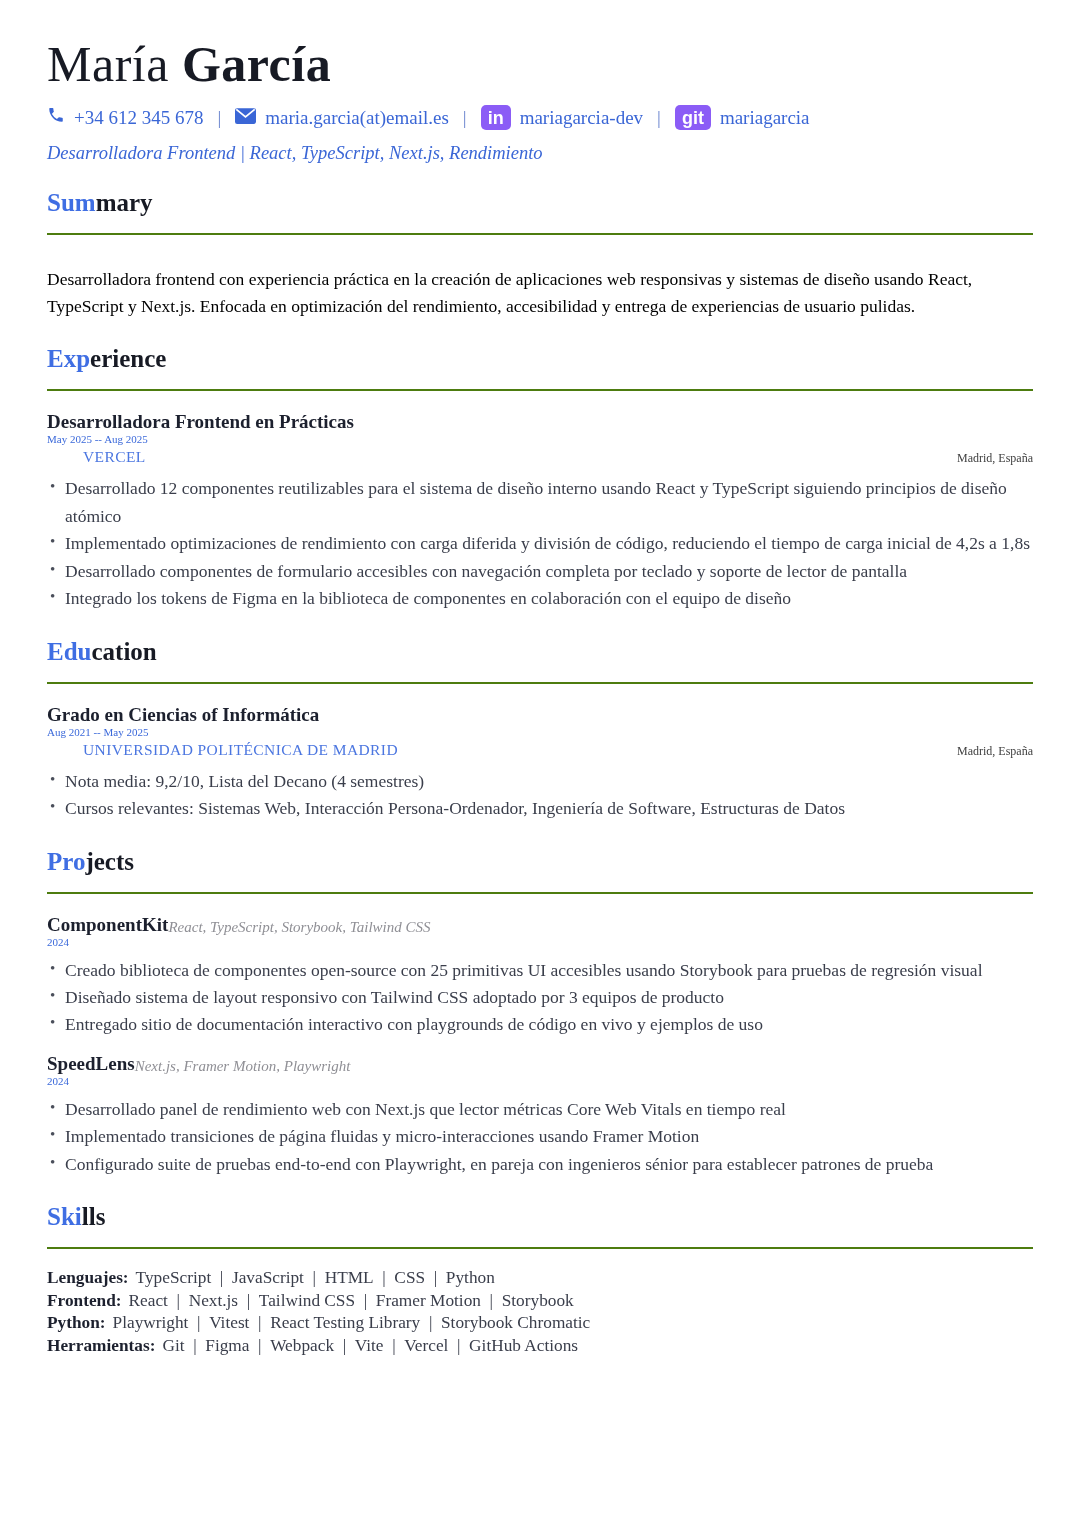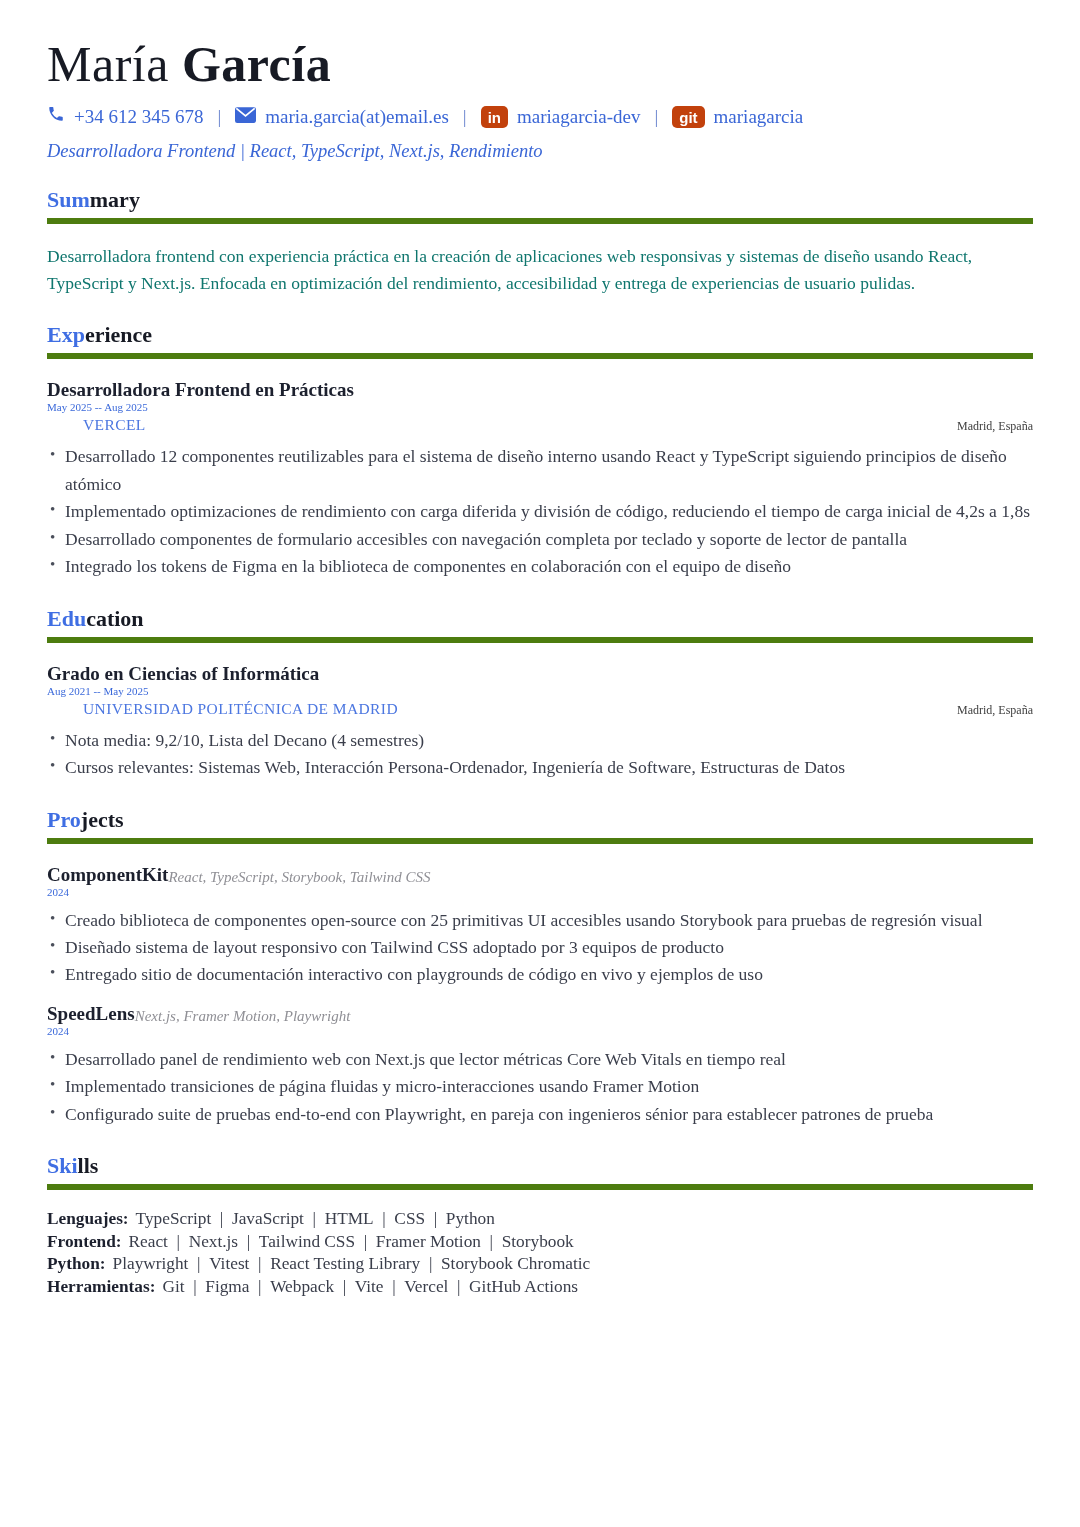--- a/index.html
+++ b/index.html
@@ -39,53 +39,53 @@
     gap: 9px;
     color: #3a66d6;
     cursor: pointer;
   }
   .contact-sep { color: #6c86cf; }
   .icon-svg { display: inline-block; flex: 0 0 auto; }
   .badge {
     display: inline-flex;
     align-items: center;
     justify-content: center;
-    background: #c2410c;
+    background: #8b5cf6;
     color: #ffffff;
     font-family: "Liberation Sans", sans-serif;
-    font-size: 15px;
+    font-size: 18px;
     font-weight: 700;
     line-height: 1;
     padding: 4px 7px 3px 7px;
     border-radius: 5px;
   }
 
   .tagline {
     margin-top: 13px;
     font-style: italic;
     font-size: 18.5px;
     color: #3a66d6;
   }
 
   
   .section { margin-top: 25px; }
   .sec-title {
-    font-size: 22px;
+    font-size: 25px;
     font-weight: 700;
     color: #171a24;
-    padding-bottom: 5px;
-    border-bottom: 6px solid #4d7c0f;
+    padding-bottom: 16px;
+    border-bottom: 2px solid #4d7c0f;
   }
   .sec-title .accent { color: #3f6ee3; }
 
   .summary-text {
-    margin-top: 19px;
+    margin-top: 31px;
     font-size: 17.5px;
     line-height: 1.55;
-    color: #0f766e;
+    color: #000000;
   }
 
   
   .entry { margin-top: 20px; }
   .entry + .entry { margin-top: 14px; }
   .entry-head {
     display: flex;
     justify-content: space-between;
     align-items: baseline;
     flex-direction: column;

